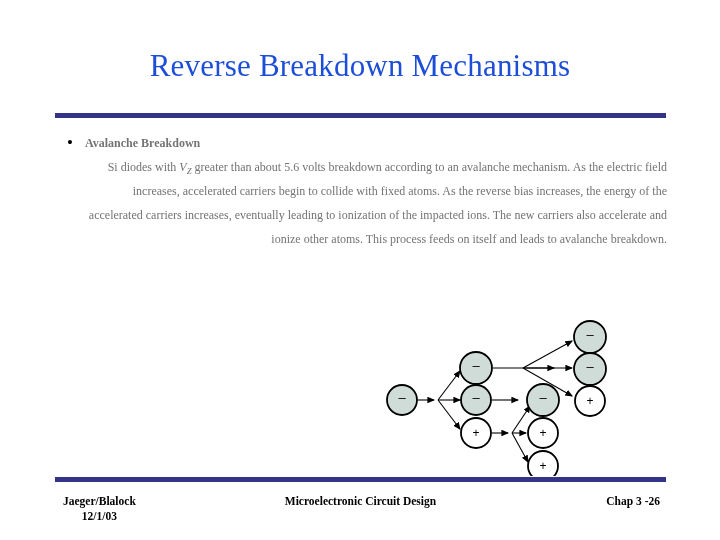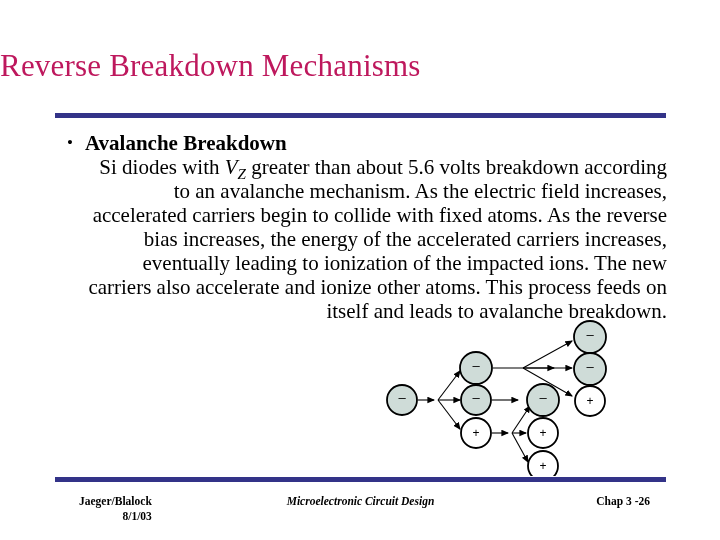--- a/index.html
+++ b/index.html
@@ -15,24 +15,25 @@
     overflow: hidden;
     font-family: "Liberation Serif", "DejaVu Serif", serif;
   }
 
   
   .title {
     position: absolute;
     left: 0;
     top: 48px;
     width: 720px;
+    text-align: center;
     font-family: "Liberation Serif", "DejaVu Serif", serif;
     font-size: 31px;
     font-weight: normal;
-    color: #be185d;
+    color: #1d4ed8;
     letter-spacing: 0.2px;
     white-space: nowrap;
   }
 
   
   .rule {
     position: absolute;
     left: 55px;
     width: 611px;
     height: 5px;
@@ -55,23 +56,23 @@
   .bullet-mark {
     width: 30px;
     flex: 0 0 30px;
     font-size: 17px;
     line-height: 24px;
     text-align: center;
     color: #000000;
   }
   .bullet-body {
     flex: 1 1 auto;
-    font-size: 21px;
+    font-size: 12px;
     line-height: 24px;
-    color: #000000;
+    color: #737373;
   }
   .bullet-head {
     font-weight: bold;
     display: block;
   }
   .bullet-para {
     display: block;
     text-align: right;
   }
   .var-italic {
@@ -104,35 +105,34 @@
     width: 611px;
     height: 40px;
     font-family: "Liberation Serif", "DejaVu Serif", serif;
     font-size: 11.5px;
     font-weight: bold;
     color: #000000;
     line-height: 15px;
   }
   .footer-left {
     position: absolute;
-    left: 24px;
+    left: 8px;
     top: 0;
-    text-align: right;
+    text-align: center;
   }
   .footer-center {
     position: absolute;
     left: 0;
     top: 0;
     width: 611px;
     text-align: center;
-    font-style: italic;
   }
   .footer-right {
     position: absolute;
-    right: 16px;
+    right: 6px;
     top: 0;
     text-align: right;
   }
   .footer-line { display: block; white-space: nowrap; }
 </style>
 </head>
 <body>
 
 <div class="slide">
 
@@ -226,21 +226,21 @@
           </g>
         </g>
     </svg>
   </div>
 
   <div class="rule rule-bottom"></div>
 
   <div class="footer">
     <div class="footer-left">
       <span class="footer-line">Jaeger/Blalock</span>
-      <span class="footer-line">8/1/03</span>
+      <span class="footer-line">12/1/03</span>
     </div>
     <div class="footer-center">
       <span class="footer-line">Microelectronic Circuit Design</span>
     </div>
     <div class="footer-right">
       <span class="footer-line">Chap 3 -26</span>
     </div>
   </div>
 
 </div>

